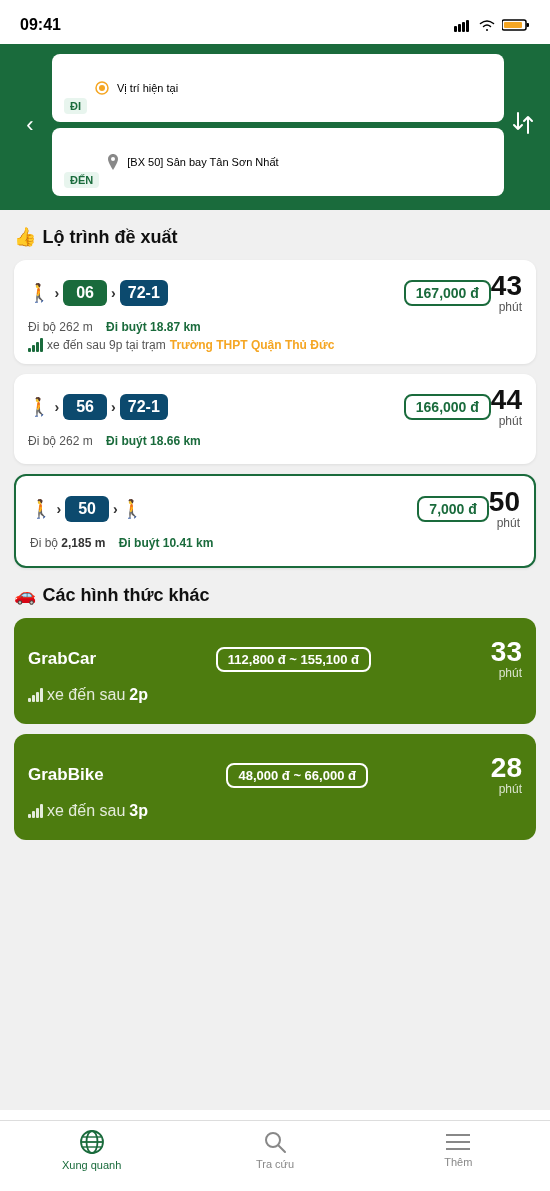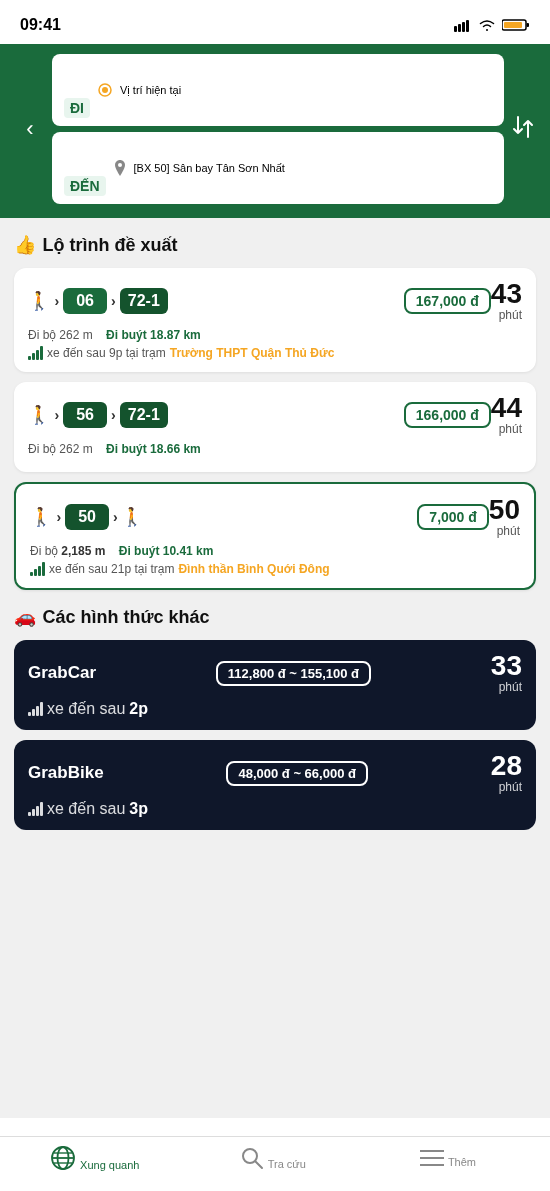--- a/index.html
+++ b/index.html
@@ -57,21 +57,21 @@
     .search-row {
       background: #fff;
       border-radius: 8px;
       display: flex;
       align-items: center;
       padding: 8px 12px;
       gap: 8px;
       min-height: 40px;
     }
     .search-label {
-      font-size: 14px;
+      font-size: 11px;
       font-weight: 700;
       color: #1a6b3c;
       background: #e8f5ee;
       padding: 2px 6px;
       border-radius: 4px;
       flex-shrink: 0;
       margin-top: 36px;
     }
     .search-text {
       font-size: 11px;
@@ -137,21 +137,21 @@
     .bus-badge {
       border-radius: 6px;
       padding: 4px 8px;
       font-size: 16px;
       font-weight: 700;
       color: #fff;
       min-width: 44px;
       text-align: center;
     }
     .bus-badge.dark-green { background: #1a6b3c; }
-    .bus-badge.orange { background: #14532d; }
+    .bus-badge.orange { background: #0c4a6e; }
 
     .route-right {
       display: flex;
       align-items: center;
       flex-shrink: 0;
     }
     .price-badge {
       border: 2px solid #1a6b3c;
       border-radius: 8px;
       padding: 3px 10px;
@@ -203,24 +203,24 @@
       width: 3px;
       background: #1a6b3c;
       border-radius: 1px;
     }
 
     
     .section-other {
       margin-top: 16px;
     }
     .grab-card {
-      background: #0f172a;
+      background: #4d7c0f;
       border-radius: 12px;
       margin-bottom: 10px;
-      padding: 12px 14px;
+      padding: 20px 14px;
     }
     .grab-top {
       display: flex;
       align-items: center;
       justify-content: space-between;
       margin-bottom: 6px;
     }
     .grab-name {
       color: #fff;
       font-size: 17px;
@@ -272,22 +272,22 @@
       background: #fff;
       border-top: 1px solid #ddd;
       display: flex;
       align-items: center;
       justify-content: space-around;
       padding: 8px 0 20px;
       z-index: 100;
     }
     .nav-item {
       display: flex;
-      flex-direction: row;
-      align-items: flex-end;
+      flex-direction: column;
+      align-items: center;
       gap: 4px;
       min-width: 80px;
     }
     .nav-label {
       font-size: 11px;
       color: #888;
     }
     .nav-label.active {
       color: #1a6b3c;
     }
@@ -434,29 +434,20 @@
         <span class="price-badge">7,000 đ</span>
         <div class="time-block">
           <div class="time-num">50</div>
           <div class="time-unit">phút</div>
         </div>
       </div>
     </div>
     <div class="route-details">
       Đi bộ <span style="font-weight:700;color:#333">2,185 m</span> &nbsp;&nbsp; <span class="km">Đi buýt 10.41 km</span>
     </div>
-    <div class="route-wait">
-      <div class="bars-icon">
-        <span style="height:4px"></span>
-        <span style="height:7px"></span>
-        <span style="height:10px"></span>
-        <span style="height:14px"></span>
-      </div>
-      xe đến sau 21p tại trạm <span class="station">Đình thần Bình Quới Đông</span>
-    </div>
   </div>
 
   <div class="section-other">
     <div class="section-title">
       <span>🚗</span>
       <span>Các hình thức khác</span>
     </div>
 
     <div class="grab-card">
       <div class="grab-top">

